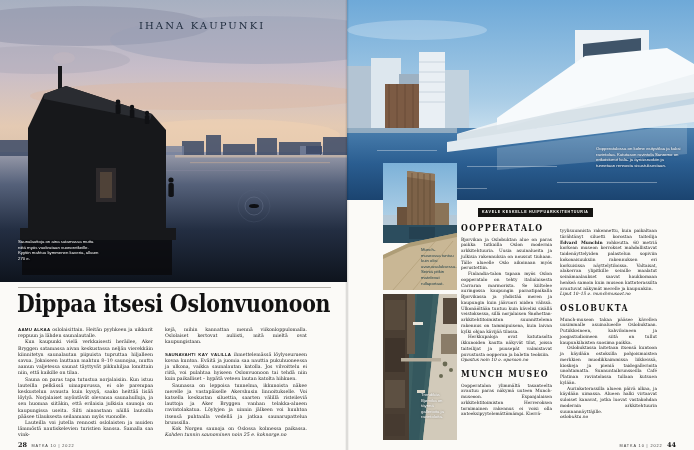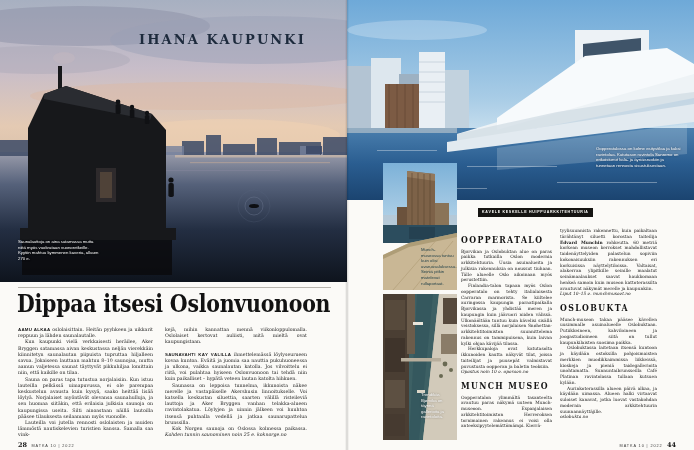--- a/index.html
+++ b/index.html
@@ -8,22 +8,22 @@
     background:#fbfaf7; overflow:hidden;
     font-family:"DejaVu Serif", serif; color:#1c1c1c;
   }
   .abs { position:absolute; }
   figure { margin:0; }
   svg { display:block; }
 
   
   .photo-hero-left { left:0; top:0; width:347px; height:282px; }
   .kicker {
-    left:139px; top:21px; font-size:13px; line-height:1; font-weight:bold;
-    letter-spacing:2.1px; color:#1d2a3c; font-family:"DejaVu Serif", serif;margin-top:12px;
+    left:139px; top:21px; font-size:10px; line-height:1; font-weight:normal;
+    letter-spacing:2.1px; color:#1d2a3c; font-family:"DejaVu Serif", serif;
   }
   .cap { font-family:"Liberation Sans", sans-serif; font-size:4.3px; line-height:5.6px; color:#ffffff; }
   .cap-left { left:18px; top:239px; width:84px; text-shadow:0 0 2px rgba(0,0,0,.6); }
   .rule { left:18px; top:287px; width:313px; height:1px; background:#b8b5ae; }
   .title {
     left:17px; top:291px; margin:0; font-size:25px; line-height:1; font-weight:bold;
     color:#121212; white-space:nowrap; letter-spacing:-0.3px;
     transform:scaleX(.82); transform-origin:left top;
   }
   .col { }
@@ -48,21 +48,21 @@
   .photo-munch { left:383px; top:163px; width:74px; height:127px; }
   .cap-munch { left:38px; top:84px; width:33px; color:#23424a; text-shadow:none; }
   .photo-aerial { left:383px; top:294px; width:74px; height:146px; }
   .cap-aerial { left:38px; top:98px; width:30px; text-shadow:0 0 2px rgba(0,0,0,.55); }
   .photo-inner-cap { position:absolute; }
   .label-tag {
     left:478px; top:208px; background:#151412; color:#fcfcf9;
     font-family:"Liberation Sans", sans-serif; font-weight:bold;
     font-size:3.6px; line-height:1; letter-spacing:.7px; padding:3px 4px 2.5px;
   }
-  .colR1 { left:461px; top:236px; width:91px; }
+  .colR1 { left:461px; top:224px; width:91px; }
   .colR2 { left:560px; top:228px; width:97px; }
   .colR1 p, .colR2 p { font-size:4.35px; line-height:5.75px; }
   .sec-head {
     margin:0 0 4px 0; font-size:8.5px; line-height:1; font-weight:bold;
     letter-spacing:1.5px; color:#141414; white-space:nowrap;
     transform:scaleX(.92); transform-origin:left top;
   }
   .sec-head.mid { margin-top:7px; }
   .seam {
     left:345px; top:0; width:4px; height:450px;

